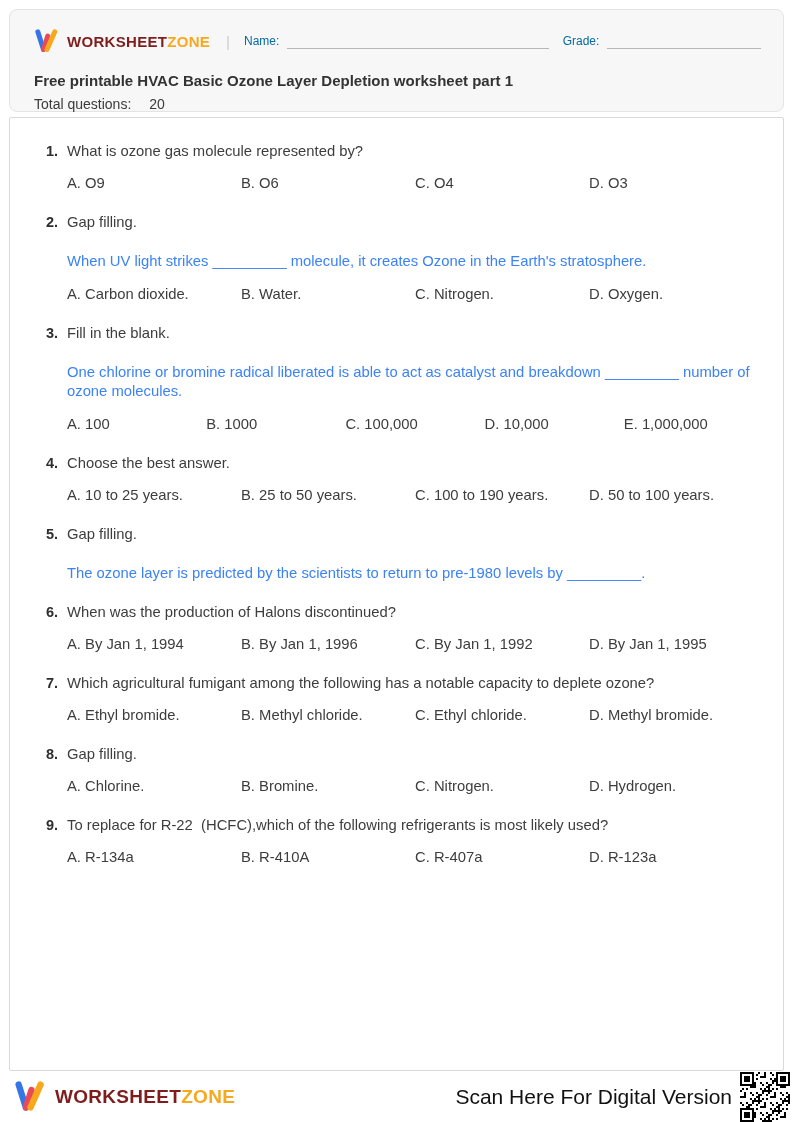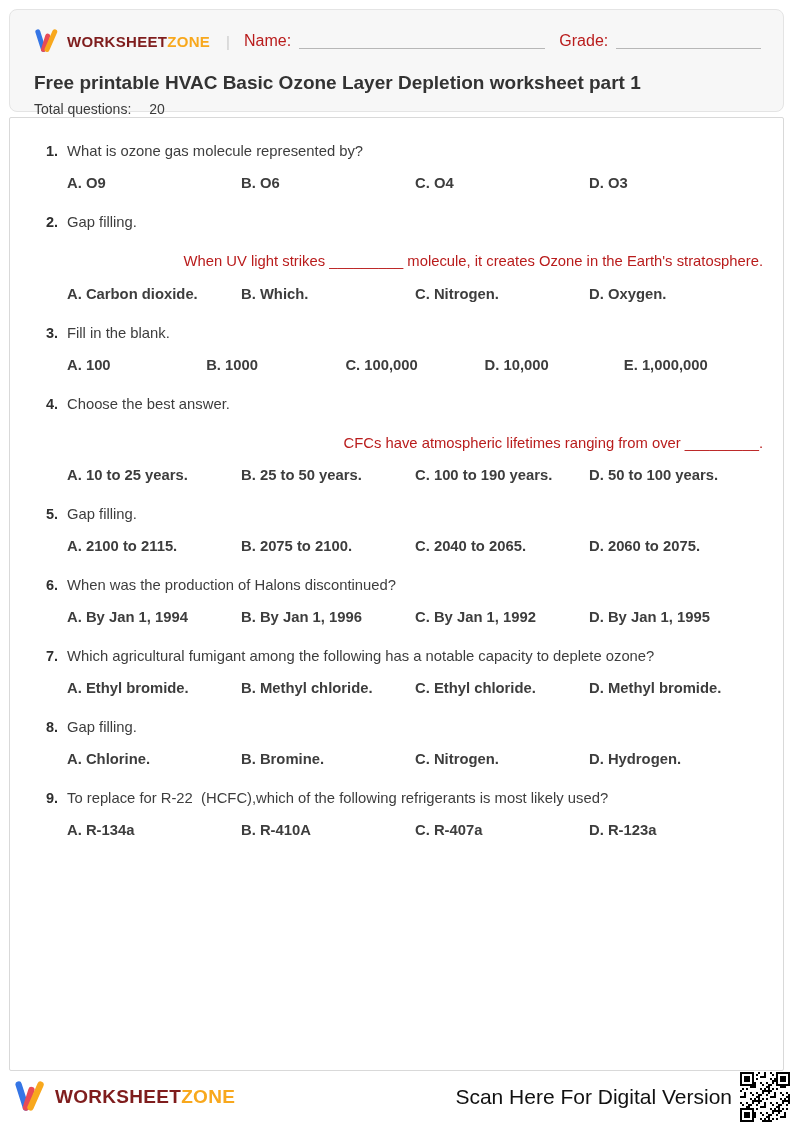--- a/index.html
+++ b/index.html
@@ -20,56 +20,56 @@
     border: 1px solid #e4e4e4;
     border-radius: 8px;
     padding: 18px 22px 0 24px;
   }
   .brand-row { display: flex; align-items: center; height: 26px; }
   .brand-logo { display: flex; align-items: center; gap: 7px; }
   .brand-text { font-size: 15px; font-weight: bold; letter-spacing: .3px; white-space: nowrap; }
   .brand-blue { color: #7f1d1d; }
   .brand-orange { color: #f8a81d; }
   .brand-sep { color: #cccccc; font-size: 15px; margin: 0 14px 0 16px; }
-  .field-label { font-size: 16px; color: #b91c1c; }
+  .field-label { font-size: 12px; color: #0369a1; }
   .field-line { display: inline-block; height: 15px; border-bottom: 1px solid #b7b7b7; margin-left: 8px; }
   .name-line { width: 296px; }
   .grade-line { width: 174px; margin-right: 0; }
   .grade-label { margin-left: 14px; }
-  .sheet-title { margin-top: 18px; font-size: 19px; font-weight: bold; color: #333333; }
+  .sheet-title { margin-top: 18px; font-size: 15px; font-weight: bold; color: #333333; }
   .total-row { margin-top: 7px; font-size: 14px; color: #3b3b3b; }
   .total-value { margin-left: 18px; text-align: right; }
 
   
   .questions-box {
     position: absolute; left: 9px; right: 9px; top: 117px; bottom: 51px;
     background: #ffffff;
     border: 1px solid #d9d9d9;
     border-radius: 2px;
     padding: 24px 20px 0 22px;
     overflow: hidden;
   }
   .question { margin-bottom: 20px; }
   .q-head { display: flex; line-height: 19px; }
   .q-num {
     flex: 0 0 26px; text-align: right; margin-right: 9px;
     font-weight: bold; font-size: 14.5px; color: #2e2e2e;
   }
   .q-title { font-size: 14.8px; color: #3d3d3d; white-space: pre-wrap; }
   .q-body {
-    margin: 20px 0 0 35px; font-size: 14.8px; color: #b91c1c;
-    line-height: 19.5px; max-width: 700px; text-align: right;
+    margin: 20px 0 0 35px; font-size: 14.8px; color: #3b82f6;
+    line-height: 19.5px; max-width: 700px;
   }
   .options {
     display: grid; margin: 13px 0 0 35px;
     grid-template-columns: repeat(4, 1fr);
     font-size: 14.8px; color: #3d3d3d; line-height: 19px;
   }
   .options.cols-5 { grid-template-columns: repeat(5, 1fr); }
-  .option { white-space: nowrap; font-weight: bold; }
+  .option { white-space: nowrap; }
 
   
   .footer {
     position: absolute; left: 0; right: 0; bottom: 0; height: 51px;
     display: flex; align-items: center;
   }
   .footer-logo { display: flex; align-items: center; gap: 8px; margin-left: 14px; }
   .footer-brand-text { font-size: 19px; font-weight: bold; letter-spacing: .3px; white-space: nowrap; }
   .footer-spacer { flex: 1; }
   .scan-text { font-size: 21px; color: #111111; font-weight: 400; margin-right: 8px; }
@@ -117,62 +117,57 @@
         </div>
       </div>
       <div class="question">
         <div class="q-head">
           <span class="q-num">2.</span>
           <span class="q-title">Gap filling.</span>
         </div>
         <div class="q-body">When UV light strikes _________ molecule, it creates Ozone in the Earth's stratosphere.</div>
         <div class="options">
           <div class="option">A. Carbon dioxide.</div>
-          <div class="option">B. Which.</div>
+          <div class="option">B. Water.</div>
           <div class="option">C. Nitrogen.</div>
           <div class="option">D. Oxygen.</div>
         </div>
       </div>
       <div class="question">
         <div class="q-head">
           <span class="q-num">3.</span>
           <span class="q-title">Fill in the blank.</span>
         </div>
+        <div class="q-body">One chlorine or bromine radical liberated is able to act as catalyst and breakdown _________ number of ozone molecules.</div>
         <div class="options cols-5">
           <div class="option">A. 100</div>
           <div class="option">B. 1000</div>
           <div class="option">C. 100,000</div>
           <div class="option">D. 10,000</div>
           <div class="option">E. 1,000,000</div>
         </div>
       </div>
       <div class="question">
         <div class="q-head">
           <span class="q-num">4.</span>
           <span class="q-title">Choose the best answer.</span>
         </div>
-        <div class="q-body">CFCs have atmospheric lifetimes ranging from over _________.</div>
         <div class="options">
           <div class="option">A. 10 to 25 years.</div>
           <div class="option">B. 25 to 50 years.</div>
           <div class="option">C. 100 to 190 years.</div>
           <div class="option">D. 50 to 100 years.</div>
         </div>
       </div>
       <div class="question">
         <div class="q-head">
           <span class="q-num">5.</span>
           <span class="q-title">Gap filling.</span>
         </div>
-        <div class="options">
-          <div class="option">A. 2100 to 2115.</div>
-          <div class="option">B. 2075 to 2100.</div>
-          <div class="option">C. 2040 to 2065.</div>
-          <div class="option">D. 2060 to 2075.</div>
-        </div>
+        <div class="q-body">The ozone layer is predicted by the scientists to return to pre-1980 levels by _________.</div>
       </div>
       <div class="question">
         <div class="q-head">
           <span class="q-num">6.</span>
           <span class="q-title">When was the production of Halons discontinued?</span>
         </div>
         <div class="options">
           <div class="option">A. By Jan 1, 1994</div>
           <div class="option">B. By Jan 1, 1996</div>
           <div class="option">C. By Jan 1, 1992</div>

